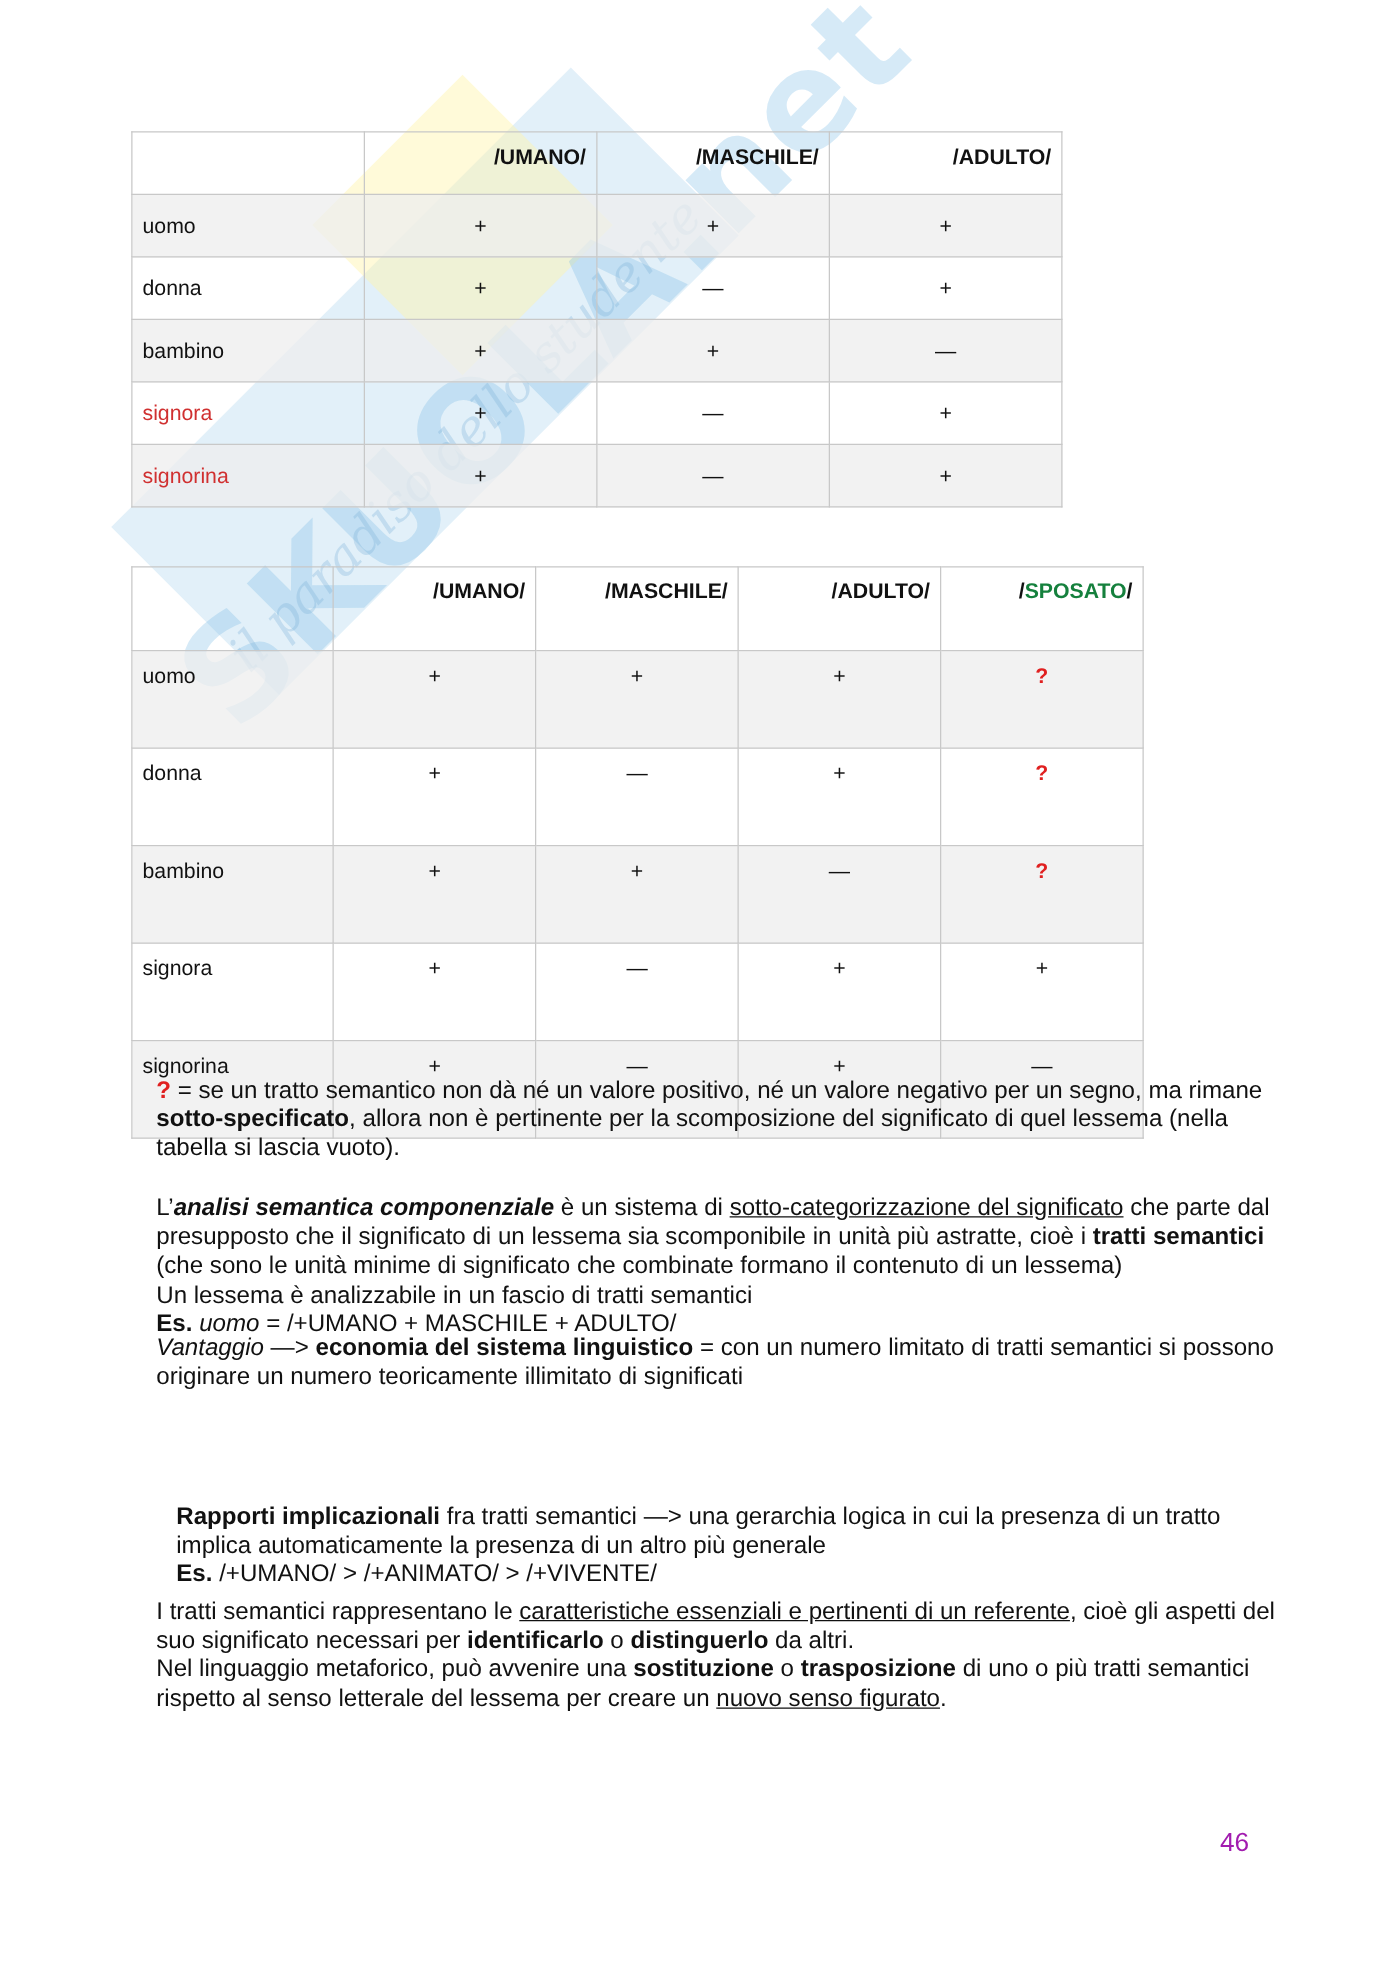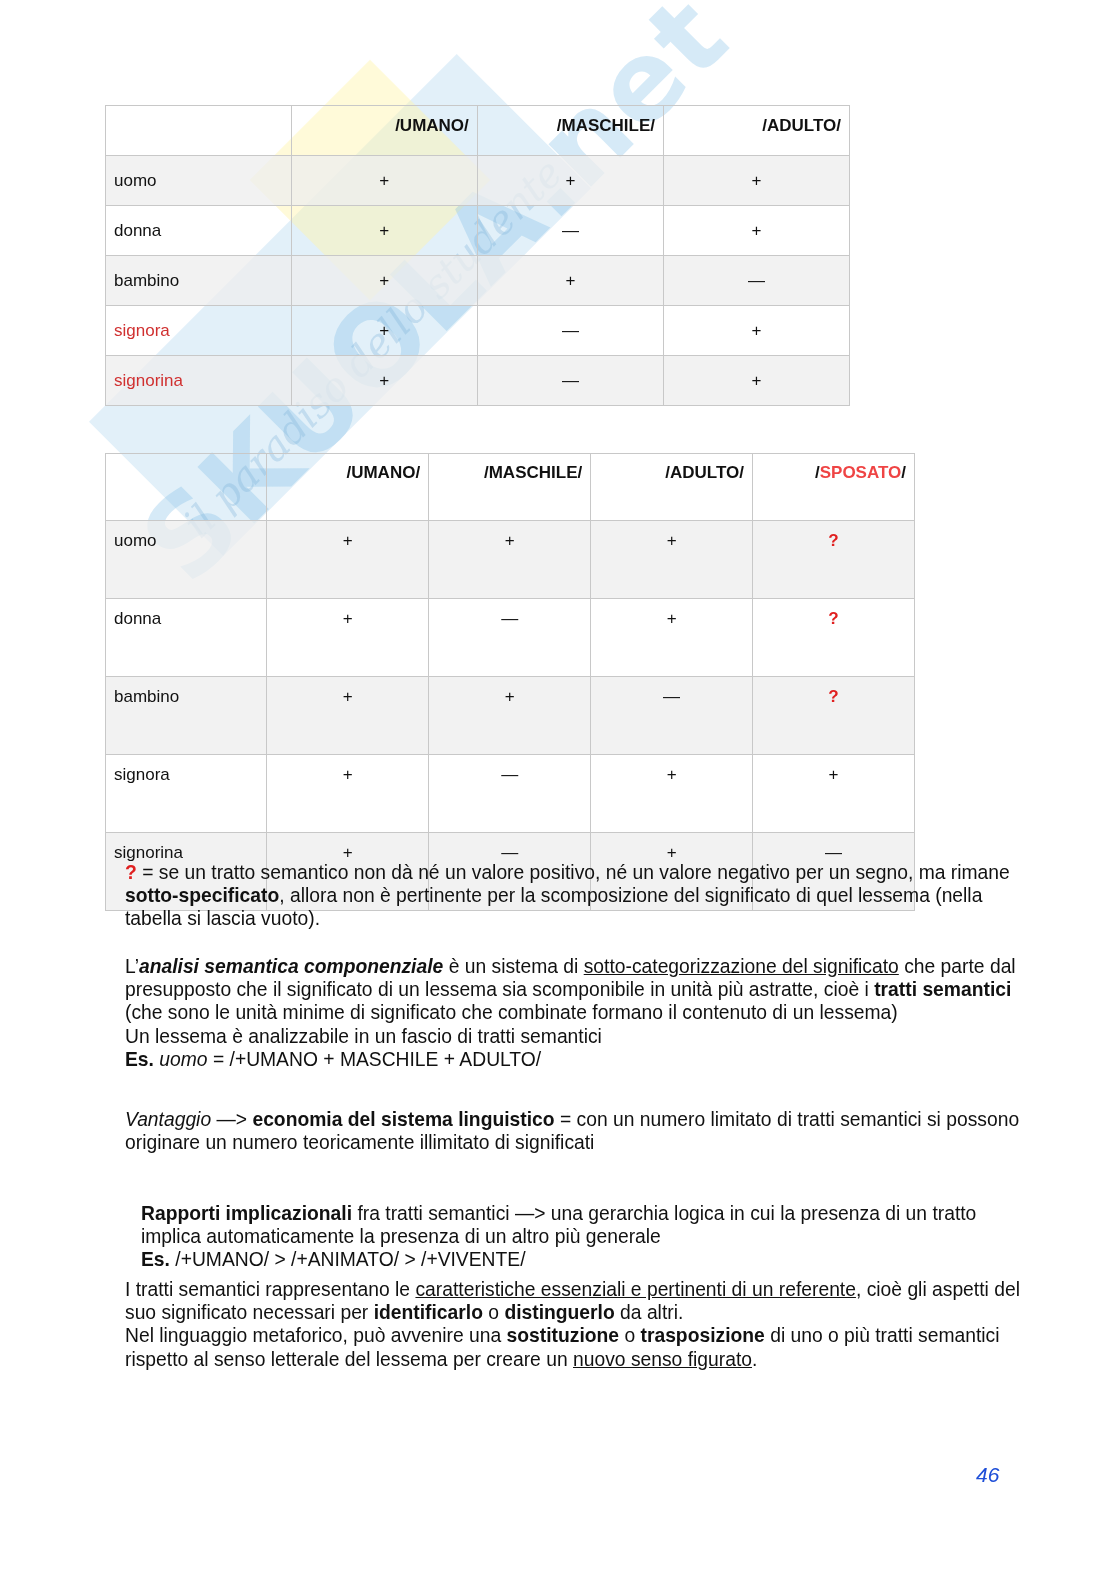--- a/index.html
+++ b/index.html
@@ -33,28 +33,28 @@
   #t1 td.label { padding: 0 8px; vertical-align: middle; width: 170px; }
   #t1 td.val { text-align: center; vertical-align: middle; width: 186px; }
   #t1 th.c0 { width: 170px; }
 
   #t2 { left: 105px; top: 453px; width: 810px; }
   #t2 th { height: 57px; padding: 9px 8px 0 8px; }
   #t2 td { height: 67px; vertical-align: top; padding-top: 10px; }
   #t2 td.label { padding-left: 8px; width: 154px; }
   #t2 td.val { text-align: center; width: 162px; }
 
-  .red { color: #ef4444; }
+  .red { color: #15803d; }
   .redlabel { color: #d03030; }
   .q { color: #e02020; font-weight: bold; }
 
   .para { position: absolute; left: 105px; width: 900px; font-size: 19.3px; line-height: 23.2px; color: #111; padding-left: 20px; }
   .para b { font-weight: bold; }
   .para u { text-decoration: underline; }
-  .pagenum { position: absolute; left: 976px; top: 1463px; font-size: 21px; font-style: italic; color: #1d4ed8; }
+  .pagenum { position: absolute; left: 976px; top: 1463px; font-size: 21px; color: #a21caf; }
 </style>
 </head>
 <body>
 
 <div class="watermark">
   <div class="wm-band"></div>
   <div class="wm-yellow"></div>
   <div class="wm-text">SKUOLA.net</div>
   <div class="wm-sub">il paradiso dello studente</div>
 </div>
@@ -146,20 +146,20 @@
       <td class="val">+</td>
       <td class="val">—</td>
     </tr>
   </tbody>
     </table>
 
   <p class="para" style="top:846px; margin:15px 0 0 0;"><span class="q">?</span><span> = se un tratto semantico non dà né un valore positivo, né un valore negativo per un segno, ma rimane </span><b>sotto-specificato</b><span>, allora non è pertinente per la scomposizione del significato di quel lessema (nella tabella si lascia vuoto).</span></p>
 
   <p class="para" style="top:955px; margin:0;"><span>L’</span><b><i>analisi semantica componenziale</i></b><span> è un sistema di </span><u>sotto-categorizzazione del significato</u><span> che parte dal presupposto che il significato di un lessema sia scomponibile in unità più astratte, cioè i </span><b>tratti semantici</b><span> (che sono le unità minime di significato che combinate formano il contenuto di un lessema)</span><br><span>Un lessema è analizzabile in un fascio di tratti semantici</span><br><b>Es.</b> <i>uomo</i><span> = /+UMANO + MASCHILE + ADULTO/</span></p>
 
-  <p class="para" style="top:1108px; margin:0;"><i>Vantaggio</i><span> —&gt; </span><b>economia del sistema linguistico</b><span> = con un numero limitato di tratti semantici si possono originare un numero teoricamente illimitato di significati</span></p>
+  <p class="para" style="top:1067px; margin:0;"><i>Vantaggio</i><span> —&gt; </span><b>economia del sistema linguistico</b><span> = con un numero limitato di tratti semantici si possono originare un numero teoricamente illimitato di significati</span></p>
 
   <p class="para" style="top:1186px; margin:16px;"><b>Rapporti implicazionali</b><span> fra tratti semantici  —&gt; una gerarchia logica in cui la presenza di un tratto implica automaticamente la presenza di un altro più generale</span><br><b>Es.</b><span> /+UMANO/ &gt; /+ANIMATO/ &gt; /+VIVENTE/</span></p>
 
   <p class="para" style="top:1278px; margin:0;"><span>I tratti semantici rappresentano le </span><u>caratteristiche essenziali e pertinenti di un referente</u><span>, cioè gli aspetti del suo significato necessari per </span><b>identificarlo</b><span> o </span><b>distinguerlo</b><span> da altri.</span><br><span>Nel linguaggio metaforico, può avvenire una </span><b>sostituzione</b><span> o </span><b>trasposizione</b><span> di uno o più tratti semantici rispetto al senso letterale del lessema per creare un </span><u>nuovo senso figurato</u><span>.</span></p>
 
   <div class="pagenum">46</div>
 </div>
 
 </body></html>

